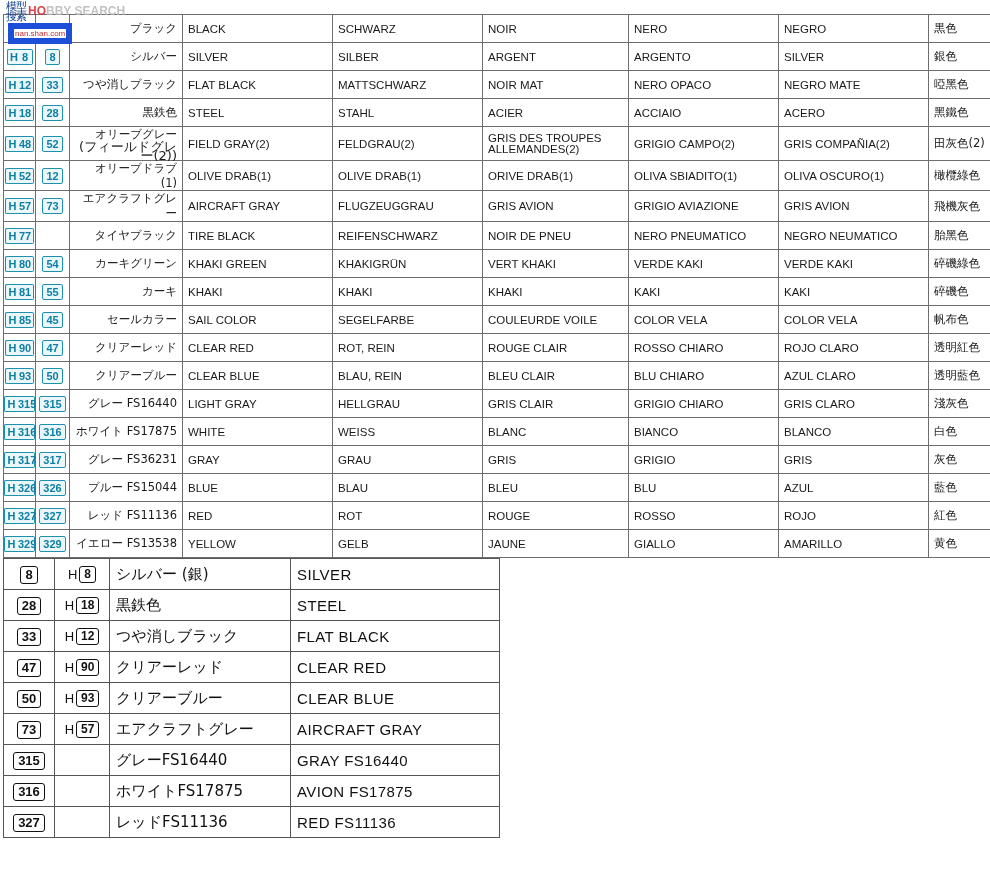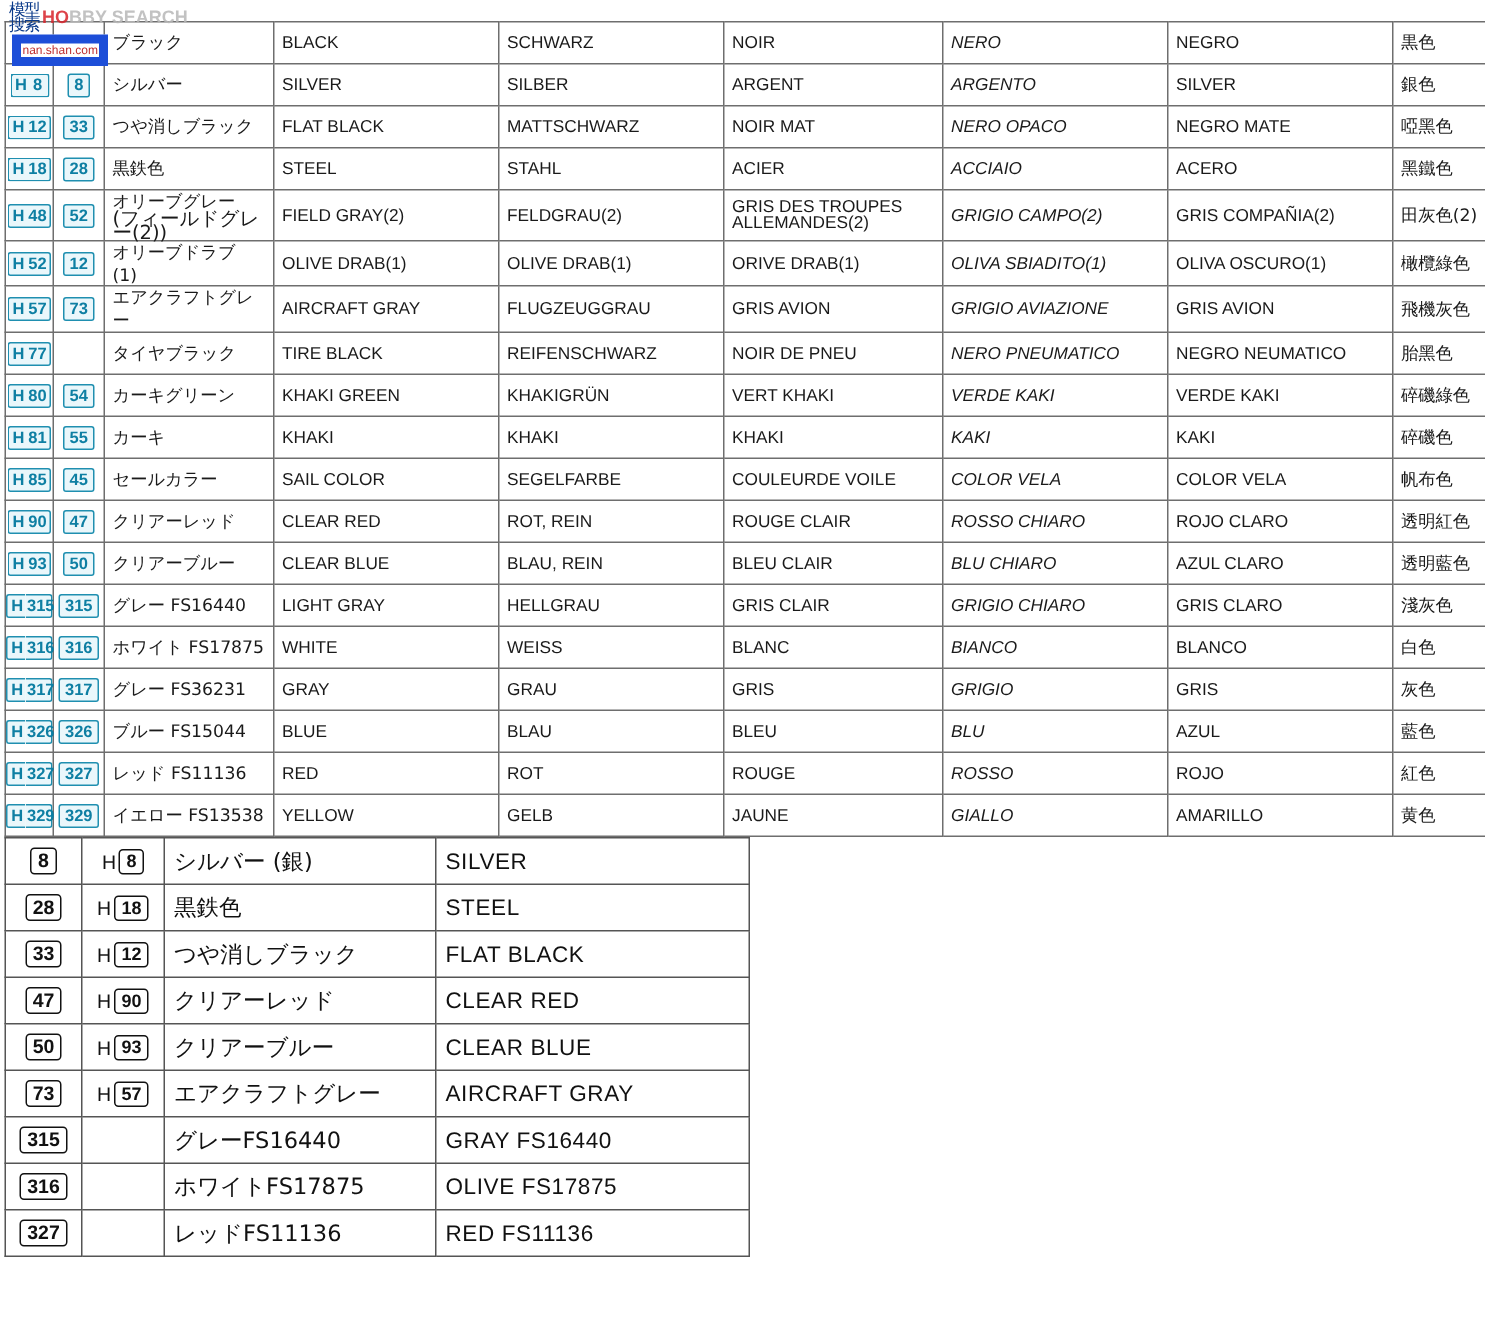--- a/index.html
+++ b/index.html
@@ -11,25 +11,25 @@
   .wm-cn span{display:block;}
   .wm-hobby{position:absolute;left:22px;top:2px;font-size:12px;font-weight:bold;color:#b8b8b8;letter-spacing:0px;opacity:.85;}
   .wm-hobby .red{color:#d8232a;}
   .wm-url{position:absolute;left:2px;top:21px;font-size:8px;color:#c03030;background:#ffffff;padding:0 1px;border:6px solid #1d4ed8;}
 
   
   .top-table{position:absolute;left:3px;top:14px;border-collapse:collapse;width:984px;table-layout:fixed;}
   .top-table td{border:1px solid #6e6e6e;height:27px;padding:0 5px;vertical-align:middle;font-size:11.5px;color:#1a1a1a;}
   .c-code{width:31px;padding:0 !important;text-align:center;}
   .c-num{width:33px;padding:0 !important;text-align:center;}
-  .c-jp{width:102px;text-align:left;font-size:11px;font-family:"DejaVu Sans",sans-serif;}
+  .c-jp{width:102px;text-align:right;font-size:11px;font-family:"DejaVu Sans",sans-serif;}
   .c-en{width:139px;}
   .c-de{width:139px;}
   .c-fr{width:135px;}
-  .c-it{width:139px;font-style:italic;}
+  .c-it{width:139px;}
   .c-es{width:139px;}
   .c-zh{width:97px;text-align:left;padding-left:10px;font-family:"DejaVu Sans",sans-serif;font-size:13px;}
 
   .hbadge{display:inline-block;border:1px solid #1f8fb0;color:#0e7fa3;font-size:11px;line-height:14px;padding:0 2px;border-radius:2px;background:#eaf7fb;font-weight:bold;min-width:9px;}
   .hbadge.h{border-right:none;border-radius:2px 0 0 2px;padding-right:1px;}
   .hbadge.n{border-left:none;border-radius:0 2px 2px 0;padding-left:1px;}
   .badge-wrap{display:flex;justify-content:center;align-items:center;}
   .numbadge{display:inline-block;border:1px solid #1f8fb0;color:#0e7fa3;background:#eaf7fb;font-size:11px;line-height:14px;padding:0 3px;border-radius:2px;font-weight:bold;}
   .jp-small{font-size:13px;display:block;line-height:9px;}
   .two-line{font-size:10px;line-height:11px;}
@@ -500,21 +500,21 @@
       <tr>
         <td class="b-num"><span class="bbadge">315</span></td>
         <td class="b-h"></td>
         <td class="b-jp">グレーFS16440</td>
         <td class="b-en">GRAY FS16440</td>
       </tr>
       <tr>
         <td class="b-num"><span class="bbadge">316</span></td>
         <td class="b-h"></td>
         <td class="b-jp">ホワイトFS17875</td>
-        <td class="b-en">OLIVE FS17875</td>
+        <td class="b-en">AVION FS17875</td>
       </tr>
       <tr>
         <td class="b-num"><span class="bbadge">327</span></td>
         <td class="b-h"></td>
         <td class="b-jp">レッドFS11136</td>
         <td class="b-en">RED FS11136</td>
       </tr>
     </tbody>
 </table>
 

